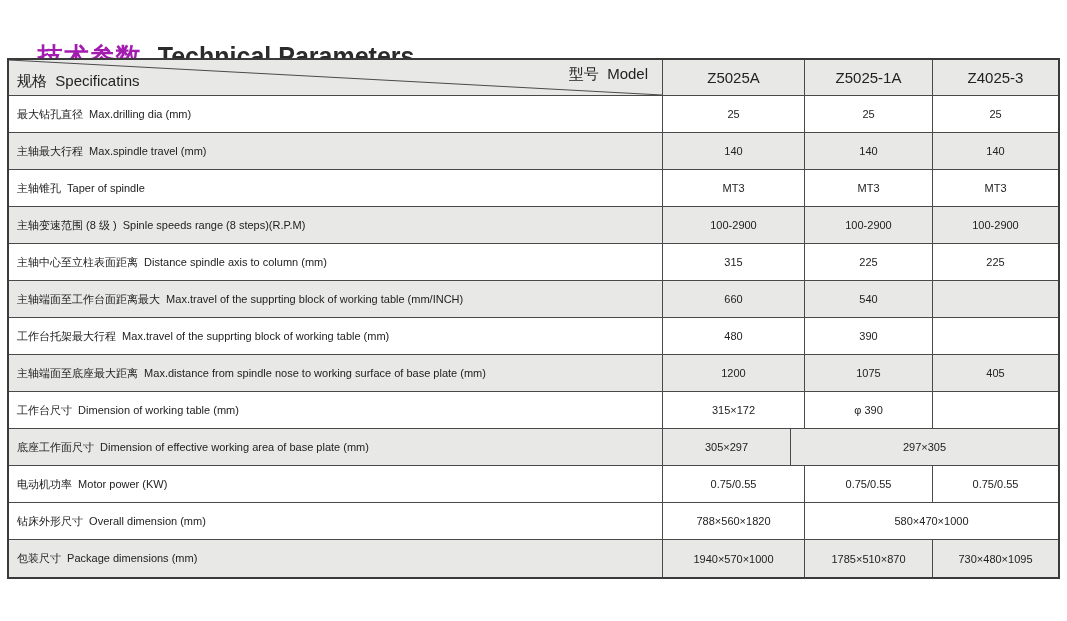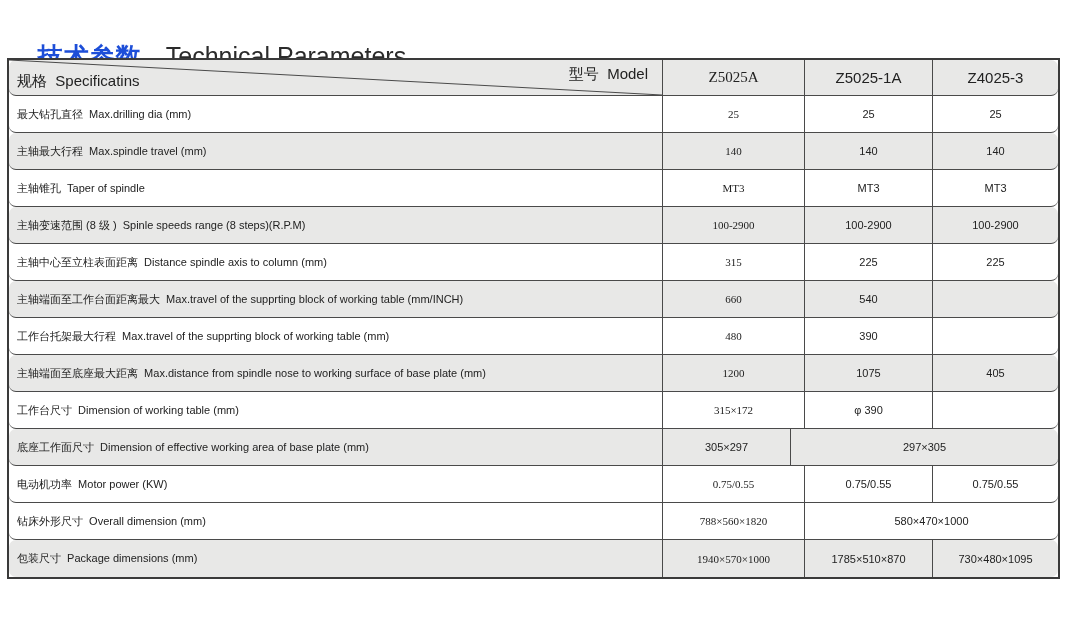--- a/index.html
+++ b/index.html
@@ -7,41 +7,41 @@
     width: 1067px; height: 621px;
     background: #ffffff;
     font-family: "Liberation Sans", "DejaVu Sans", sans-serif;
     color: #262626;
     overflow: hidden;
   }
   .page { position: relative; width: 1067px; height: 621px; }
 
   
   .title { position: absolute; left: 10px; top: 5px; font-size: 25px; line-height: 34px; white-space: pre; }
-  .title .zh { font-weight: bold; letter-spacing: 1px; color: #1d4ed8; }
-  .title .en { font-weight: 400; margin-left: 24px; color: #2b2b2b; }
+  .title .zh { font-weight: bold; letter-spacing: 1px; color: #a21caf; }
+  .title .en { font-weight: 700; margin-left: 16px; color: #2b2b2b; }
 
   
   .spec-table {
     position: absolute; left: 7px; top: 58px; width: 1053px;
     border: 2px solid #3a3a3a;
     background: #ffffff;
   }
-  .row { display: flex; height: 37px; border-bottom: 1px solid #4a4a4a; background: #ffffff; border-radius: 7px; }
+  .row { display: flex; height: 37px; border-bottom: 1px solid #4a4a4a; background: #ffffff; }
   .row:last-child { border-bottom: none; }
   .row.shaded { background: #e8e8e7; }
   .cell {
     border-right: 1px solid #4a4a4a;
     display: flex; align-items: center;
     font-size: 11px; color: #222222;
     overflow: hidden;
   }
   .cell:last-child { border-right: none; }
   .cell.label { width: 654px; padding-left: 8px; white-space: pre; }
-  .cell.v1 { width: 142px; justify-content: center; font-family: Liberation Serif, serif; }
+  .cell.v1 { width: 142px; justify-content: center; }
   .cell.v2 { width: 128px; justify-content: center; }
   .cell.v3 { flex: 1; justify-content: center; }
 
   
   .row.header { height: 36px; background: #e8e8e7; }
   .head-cell { font-size: 15px; }
   .diag-cell { position: relative; width: 654px; border-right: 1px solid #4a4a4a; }
   .diag-cell svg { position: absolute; inset: 0; width: 100%; height: 100%; }
   .diag-spec { position: absolute; left: 8px; bottom: 4px; font-size: 15px; white-space: pre; }
   .diag-model { position: absolute; right: 14px; top: 5px; font-size: 15px; white-space: pre; }

